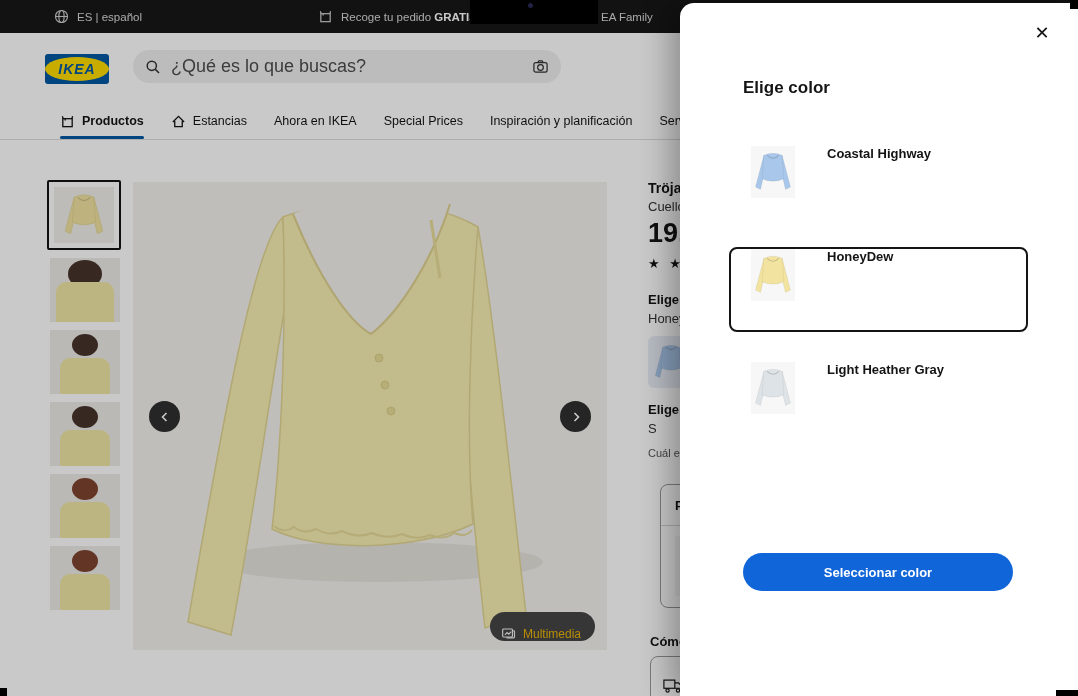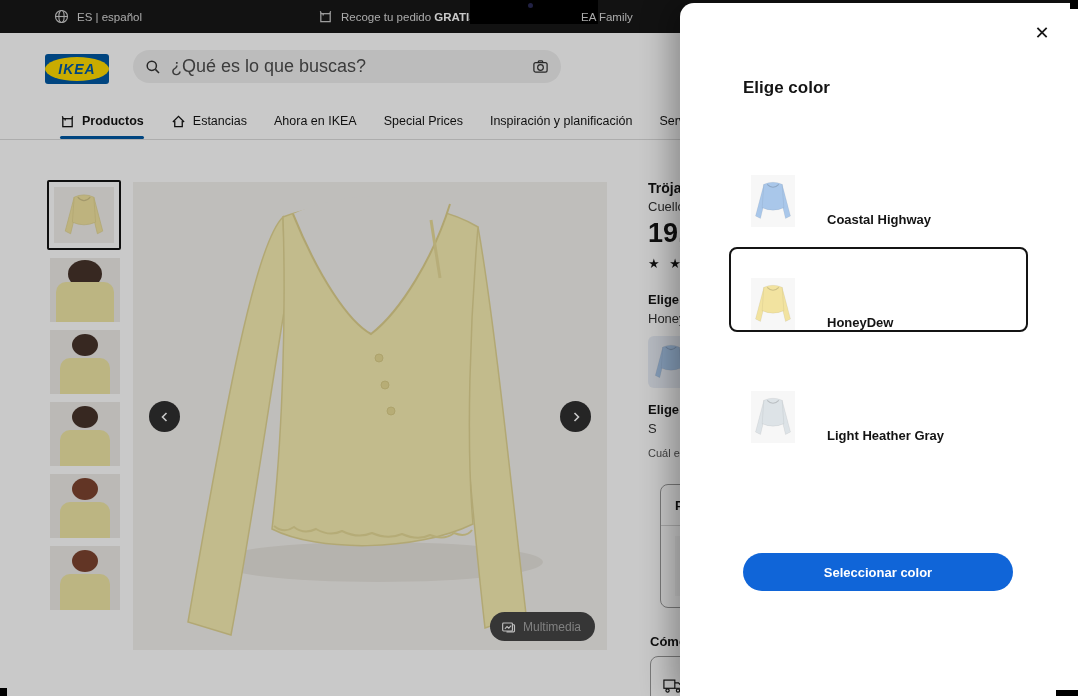--- a/index.html
+++ b/index.html
@@ -5,21 +5,21 @@
   html,body{margin:0;padding:0;background:#2b2b2b;}
   .page{position:relative;width:1078px;height:696px;background:#fff;overflow:hidden;
         font-family:"Liberation Sans","DejaVu Sans",sans-serif;}
   
   .topbar{position:absolute;left:0;top:0;width:1078px;height:33px;background:#181818;}
   .topbar .lang{position:absolute;left:54px;top:0;height:33px;display:flex;align-items:center;gap:8px;color:#d9d9d9;font-size:11.5px;}
   .topbar .promo{position:absolute;left:318px;top:0;height:33px;display:flex;align-items:center;gap:8px;color:#d9d9d9;font-size:11.5px;}
   .topbar .promo b{color:#fff;}
   .redaction{position:absolute;left:470px;top:0;width:128px;height:24px;background:#000;}
   .redaction .dot{position:absolute;left:58px;top:3px;width:5px;height:5px;border-radius:50%;background:#2a2a55;}
-  .family{position:absolute;left:581px;top:0;height:33px;display:flex;align-items:center;color:#d9d9d9;font-size:11.5px;}
+  .family{position:absolute;left:601px;top:0;height:33px;display:flex;align-items:center;color:#d9d9d9;font-size:11.5px;}
   
   .logo{position:absolute;left:45px;top:54px;width:64px;height:30px;background:#0058a3;border-radius:3px;display:flex;align-items:center;justify-content:center;}
   .logo .oval{width:66px;height:24px;background:#ffdb00;border-radius:50%;display:flex;align-items:center;justify-content:center;}
   .logo .oval span{color:#0058a3;font-weight:bold;font-style:italic;font-size:14px;letter-spacing:1px;}
   .searchbar{position:absolute;left:133px;top:50px;width:428px;height:33px;background:#efefef;border-radius:17px;display:flex;align-items:center;padding:0 12px;box-sizing:border-box;gap:8px;}
   .searchbar input{flex:1;border:none;background:transparent;outline:none;font-size:18px;color:#8b5cf6;font-family:inherit;}
   .searchbar input::placeholder{color:#4d4d4d;opacity:1;}
   
   .nav{position:absolute;left:60px;top:103px;height:36px;display:flex;gap:27px;align-items:center;}
   .nav .item{position:relative;display:flex;align-items:center;gap:7px;font-size:12.5px;color:#141414;height:36px;cursor:pointer;white-space:nowrap;}
@@ -35,21 +35,21 @@
   .thumb .hair.auburn{background:#7d4430;}
   .thumb .hair.big{width:34px;height:28px;top:2px;}
   .thumb .torso{position:absolute;bottom:0;left:10px;right:10px;height:36px;background:#efe6a6;border-radius:10px 10px 0 0;}
   .thumb .torso.wide{left:6px;right:6px;height:40px;}
   .thumb .mini-center{position:absolute;left:50%;top:50%;transform:translate(-50%,-50%);}
   
   .stage{position:absolute;left:133px;top:182px;width:474px;height:468px;background:#f3f1ed;}
   .arrow{position:absolute;width:31px;height:31px;border-radius:50%;background:#2f2f2f;display:flex;align-items:center;justify-content:center;cursor:pointer;}
   .arrow.prev{left:16px;top:219px;}
   .arrow.next{left:427px;top:219px;}
-  .mm-btn{position:absolute;left:357px;top:430px;height:29px;padding:0 14px 0 10px;border-radius:15px;background:#454545;display:flex;align-items:center;gap:7px;color:#a3a3a3;font-size:12px;cursor:pointer;}
+  .mm-btn{position:absolute;left:357px;top:430px;height:29px;padding:0 14px 0 10px;border-radius:15px;background:#454545;display:flex;align-items:flex-end;gap:7px;color:#eab308;font-size:12px;cursor:pointer;}
   
   .pinfo{position:absolute;left:0;top:0;width:904px;height:696px;pointer-events:none;}
   .pinfo *{pointer-events:auto;}
   .pi-title{position:absolute;left:648px;top:180px;font-size:14px;font-weight:bold;color:#141414;}
   .pi-sub{position:absolute;left:648px;top:199px;font-size:13px;color:#333;}
   .pi-price{position:absolute;left:648px;top:218px;font-size:27px;font-weight:bold;color:#141414;}
   .pi-stars{position:absolute;left:648px;top:256px;font-size:13px;color:#141414;letter-spacing:3px;}
   .pi-lab1{position:absolute;left:648px;top:292px;font-size:13px;font-weight:bold;color:#141414;}
   .pi-val1{position:absolute;left:648px;top:311px;font-size:13px;color:#333;}
   .pi-swatch{position:absolute;left:648px;top:336px;width:46px;height:52px;border-radius:6px;background:#e9eef6;display:flex;align-items:center;justify-content:center;}
@@ -61,21 +61,21 @@
   .pack-card .bd{position:relative;height:82px;}
   .pack-card .sw{position:absolute;left:14px;top:10px;width:40px;height:60px;background:#f7f7f7;display:flex;align-items:center;justify-content:center;}
   .pi-how{position:absolute;left:650px;top:634px;font-size:13px;font-weight:bold;color:#141414;}
   .ship-card{position:absolute;left:650px;top:656px;width:220px;height:60px;border:1px solid #9a9a9a;border-radius:8px;background:#fff;box-sizing:border-box;display:flex;align-items:center;padding-left:12px;}
   
   .dim{position:absolute;inset:0;background:rgba(0,0,0,0.21);z-index:50;}
   
   .modal{position:absolute;left:680px;top:3px;width:398px;height:693px;background:#fff;border-top-left-radius:14px;z-index:100;box-shadow:-10px 0 30px rgba(0,0,0,0.3);}
   .modal .close{position:absolute;right:22px;top:16px;width:28px;height:28px;display:flex;align-items:center;justify-content:center;font-size:18px;color:#141414;cursor:pointer;}
   .modal .title{position:absolute;left:63px;top:75px;font-size:17px;font-weight:bold;color:#141414;}
-  .opt{position:absolute;left:49px;width:299px;height:85px;display:flex;align-items:flex-end;gap:32px;padding-left:20px;box-sizing:border-box;border:2px solid transparent;border-radius:8px;cursor:pointer;}
+  .opt{position:absolute;left:49px;width:299px;height:85px;display:flex;align-items:flex-start;gap:32px;padding-left:20px;box-sizing:border-box;border:2px solid transparent;border-radius:8px;cursor:pointer;}
   .opt.o1{top:141px;}
   .opt.o2{top:244px;border-color:#141414;}
   .opt.o3{top:357px;}
   .opt .swatch{width:44px;height:52px;background:#f7f7f7;display:flex;align-items:center;justify-content:center;flex:0 0 auto;}
   .opt .name{font-size:13px;font-weight:bold;color:#141414;}
   .confirm{position:absolute;left:63px;top:550px;width:270px;height:38px;border-radius:19px;background:#1065d8;display:flex;align-items:center;justify-content:center;color:#fff;font-size:13px;font-weight:bold;cursor:pointer;}
   
   .artifact{position:absolute;background:#000;z-index:120;}
   .a-tr{left:1070px;top:0;width:8px;height:9px;}
   .a-bl{left:0;top:688px;width:7px;height:8px;}

